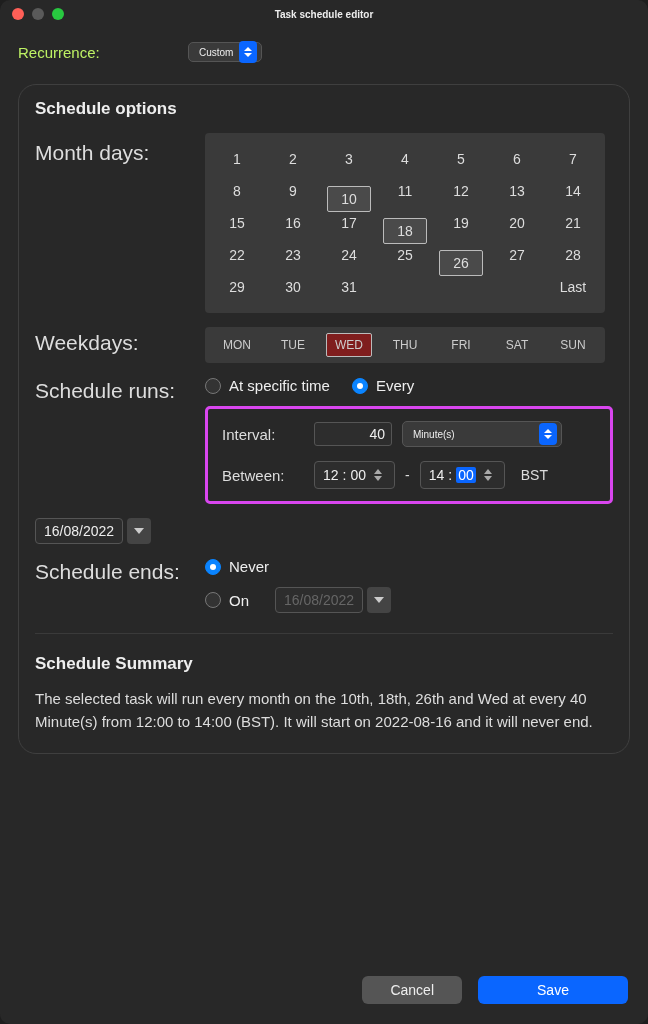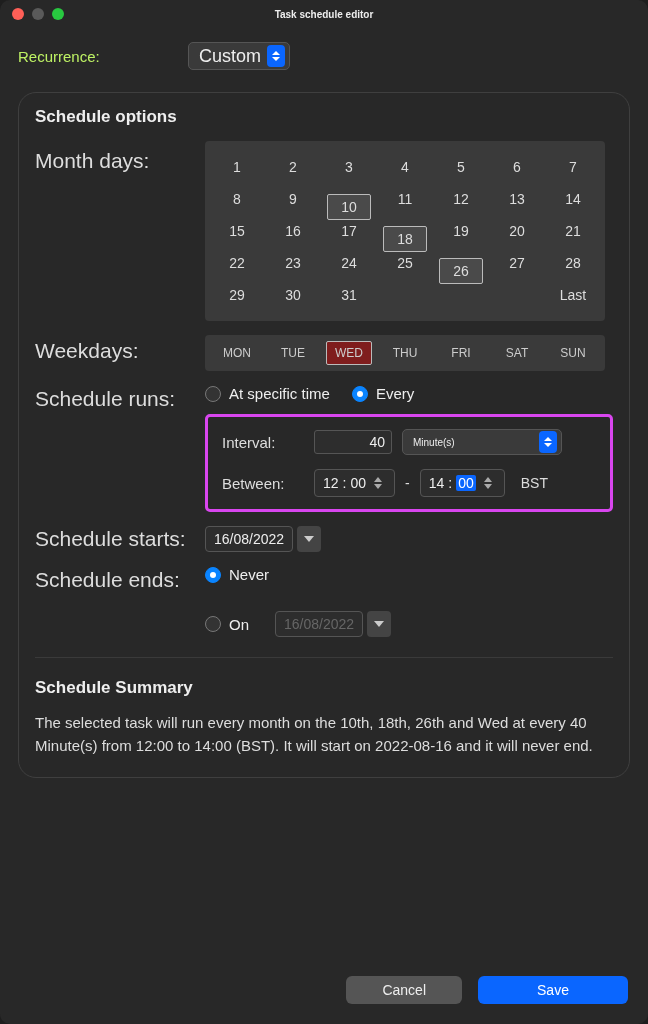--- a/index.html
+++ b/index.html
@@ -59,23 +59,23 @@
     color: #bef264;
     font-size: 15px;
   }
   .select {
     display: inline-flex;
     align-items: center;
     background: #3a3a3a;
     border: 0.5px solid #555;
     border-radius: 5px;
     padding: 2px 4px 2px 10px;
-    height: 28px;
+    height: 20px;
     color: #eee;
-    font-size: 18px;
+    font-size: 10px;
     gap: 6px;
   }
   .stepper-btn {
     width: 18px; height: 22px;
     background: #0a66ff;
     border-radius: 4px;
     display:flex; flex-direction: column;
     align-items: center; justify-content: center;
     gap:0;
   }
@@ -215,21 +215,21 @@
   .disabled { color:#666 !important; }
   hr.sep { border:none;border-top:1px solid #3a3a3a;margin:20px 0; }
   .summary {
     font-size:15px;color:#ddd;line-height:1.5;
   }
   .footer {
     padding: 14px 20px 20px 20px;
     display:flex;justify-content:flex-end;gap:16px;
   }
   .btn {
-    height:28px;border-radius:6px;padding:0 36px;
+    height:28px;border-radius:6px;padding:0 28px;
     font-size:14px;color:#eee;border:none;cursor:pointer;
   }
   .btn-default { background:#555; }
   .btn-primary { background:#0a66ff; color:#fff; min-width:150px;}
 </style>
 </head>
 <body>
 
 <div class="window">
 
@@ -355,32 +355,31 @@
                     <span class="a dn"></span>
                   </span>
               </div>
               <span style="margin-left:6px">BST</span>
             </div>
           </div>
         </div>
       </div>
 
       <div class="options-row" style="align-items:center;margin-top:10px">
-        <div class="side-label" style="padding-top:0">Schedule starts:</div>
         <div style="display:flex;align-items:center">
           <div class="date-field">16/08/2022</div>
           <div class="date-dropdown-btn">
               <span class="chev"></span>
             </div>
         </div>
       </div>
 
       <div class="options-row" style="align-items:flex-start">
         <div class="side-label" style="padding-top:2px">Schedule ends:</div>
-        <div style="display:flex;flex-direction:column;gap:28px">
+        <div style="display:flex;flex-direction:column;gap:12px">
           <div class="radio-item">
             <span class="radio checked"></span>
             <span>Never</span>
           </div>
           <div class="radio-item">
             <span class="radio"></span>
             <span style="width:40px">On</span>
             <div class="date-field disabled" style="margin-left:6px">16/08/2022</div>
             <div class="date-dropdown-btn">
                 <span class="chev"></span>

